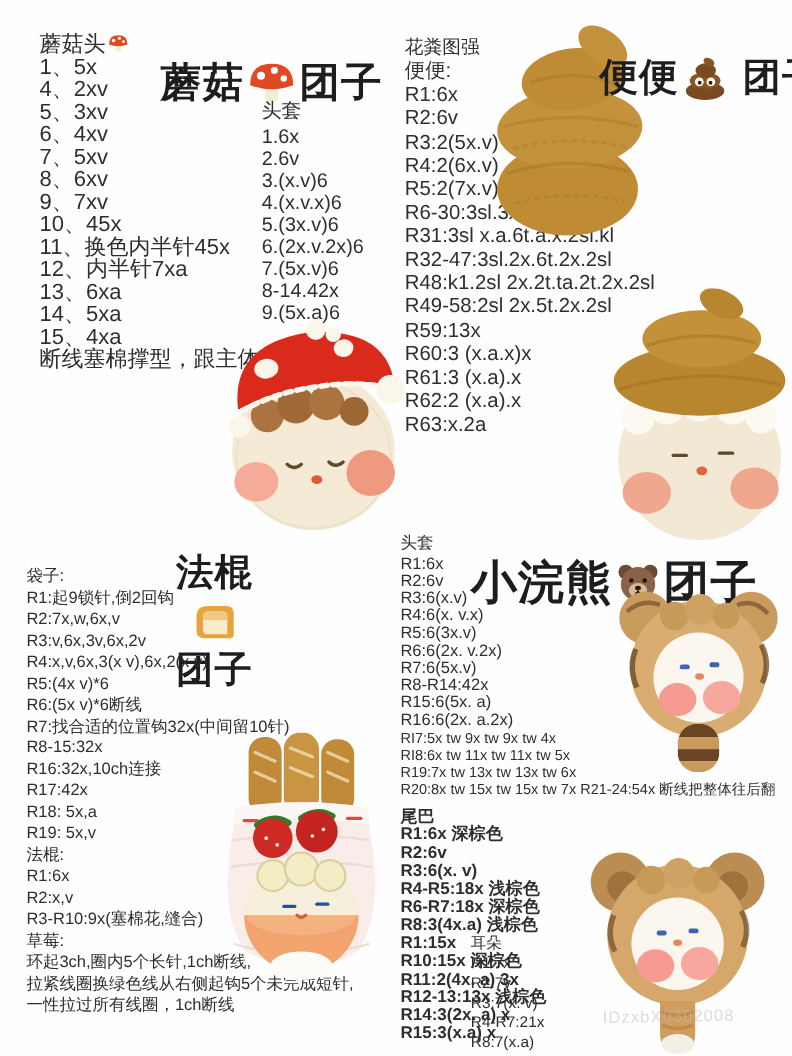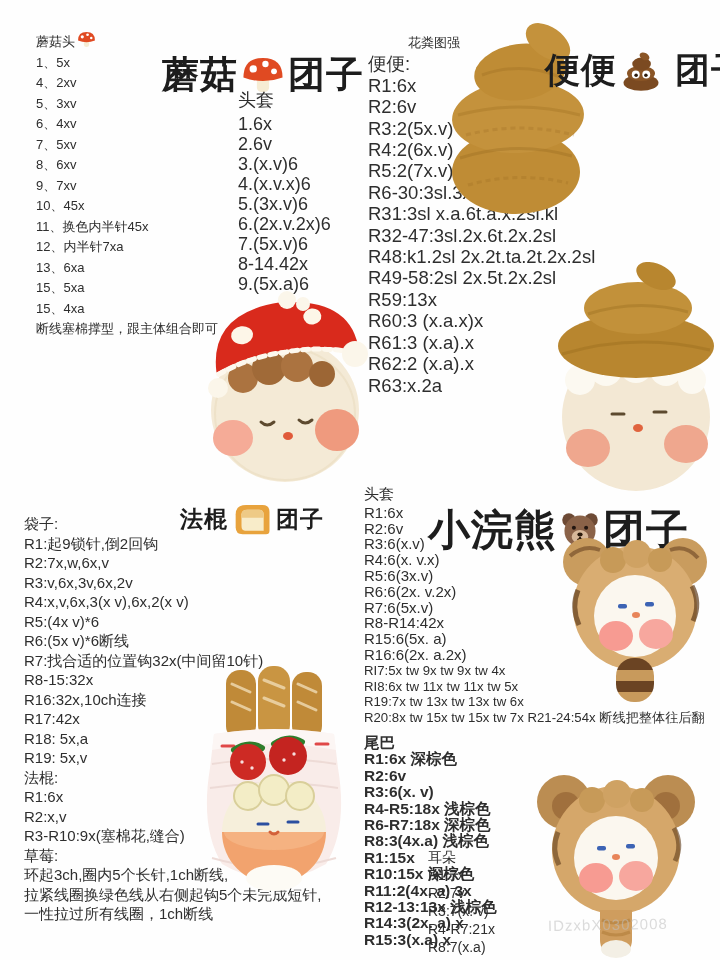--- a/index.html
+++ b/index.html
@@ -59,45 +59,45 @@
         <circle cx="18" cy="19" r="14" fill="#8a6248"></circle>
         <ellipse cx="18" cy="24" rx="7.5" ry="6" fill="#d7b89a"></ellipse>
         <circle cx="12.5" cy="16" r="1.8" fill="#221510"></circle>
         <circle cx="23.5" cy="16" r="1.8" fill="#221510"></circle>
         <ellipse cx="18" cy="22" rx="2.4" ry="1.8" fill="#2b1a0c"></ellipse>
         <path d="M18,24 q0,2.4 2.5,2.6 M18,24 q0,2.4 -2.5,2.6" stroke="#2b1a0c" stroke-width="1.2" fill="none"></path>
       </symbol>
     </defs>
   </svg>
 
-  <div class="block" style="left:36px; top:30px; font-size:13px; line-height:20.5px;">
+  <div class="block" style="left:36px; top:30px; font-size:20px; line-height:20.5px;">
     <div class="label">
       <span>蘑菇头</span><svg class="inline-emoji" width="19" height="19">
           <use href="#sym-mushroom"></use>
         </svg>
     </div>
     <div>
         <div class="line">1、5x</div>
         <div class="line">4、2xv</div>
         <div class="line">5、3xv</div>
         <div class="line">6、4xv</div>
         <div class="line">7、5xv</div>
         <div class="line">8、6xv</div>
         <div class="line">9、7xv</div>
         <div class="line">10、45x</div>
         <div class="line">11、换色内半针45x</div>
         <div class="line">12、内半针7xa</div>
         <div class="line">13、6xa</div>
-        <div class="line">15、5xa</div>
+        <div class="line">14、5xa</div>
         <div class="line">15、4xa</div>
       </div>
     <div class="line">断线塞棉撑型，跟主体组合即可</div>
   </div>
 
-  <div class="title" style="left:146px; top:50px; font-size:37px;margin-left:16px;">
+  <div class="title" style="left:146px; top:50px; font-size:37px;">
     <span>蘑菇</span>
     <svg class="emoji" width="44" height="44">
         <use href="#sym-mushroom"></use>
       </svg>
     <span>团子</span>
   </div>
 
   <div class="block" style="left:238px; top:90px; font-size:18px; line-height:20px;">
     <div class="label" style="margin-bottom:4px;">头套</div>
     <div>
@@ -131,21 +131,21 @@
     <circle cx="84" cy="10" r="9" fill="#fbf6ea"></circle>
     <circle cx="100" cy="14" r="7" fill="#fbf6ea"></circle>
     <circle cx="152" cy="64" r="13" fill="#fbf6ea"></circle>
     <circle cx="15" cy="98" r="10" fill="#fbf6ea"></circle>
     <path d="M58,132 q6,6 13,0" stroke="#5d4a2f" stroke-width="3" fill="none" stroke-linecap="round"></path>
     <path d="M96,130 q6,6 13,0" stroke="#5d4a2f" stroke-width="3" fill="none" stroke-linecap="round"></path>
     <ellipse cx="85" cy="146" rx="5" ry="4" fill="#e05a3a"></ellipse>
   </svg>
 
   <div class="block" style="left:368px; top:32px; font-size:18.5px; line-height:21.4px;">
-    <div class="label" style="font-size:13px;margin-left:40px;">花粪图强</div>
+    <div class="label" style="font-size:17px;">花粪图强</div>
     <div class="label">便便:</div>
     <div>
         <div class="line">R1:6x</div>
         <div class="line">R2:6v</div>
         <div class="line">R3:2(5x.v)</div>
         <div class="line">R4:2(6x.v)</div>
         <div class="line">R5:2(7x.v)</div>
         <div class="line">R6-30:3sl.3x.6t.3x 3sl</div>
         <div class="line">R31:3sl x.a.6t.a.x.2sl.kl</div>
         <div class="line">R32-47:3sl.2x.6t.2x.2sl</div>
@@ -193,21 +193,21 @@
     <ellipse cx="86" cy="84" rx="78" ry="32" fill="#b8862f"></ellipse>
     <ellipse cx="88" cy="46" rx="54" ry="26" fill="#c2913a"></ellipse>
     <ellipse cx="106" cy="14" rx="21" ry="12" fill="#b8862f" transform="rotate(25 106 14)"></ellipse>
     <path d="M12,92 q74,-22 148,-4" stroke="#8f6317" stroke-width="3" opacity=".3" fill="none"></path>
     <path d="M38,52 q50,-16 100,-2" stroke="#8f6317" stroke-width="3" opacity=".3" fill="none"></path>
     <path d="M62,152 h12" stroke="#5d4a2f" stroke-width="3" stroke-linecap="round"></path>
     <path d="M104,150 h12" stroke="#5d4a2f" stroke-width="3" stroke-linecap="round"></path>
     <ellipse cx="88" cy="166" rx="5" ry="4" fill="#e0643e"></ellipse>
   </svg>
 
-  <div class="title" style="left:180px; top:498px; font-size:23px;">
+  <div class="title" style="left:160px; top:498px; font-size:34px;flex-direction:column;">
     <span>法棍</span>
     <svg class="emoji" width="42" height="42">
         <use href="#sym-bread"></use>
       </svg>
     <span>团子</span>
   </div>
 
   <div class="block" style="left:24px; top:514px; font-size:15px; line-height:19.5px;">
     <div class="label">袋子:</div>
     <div>

